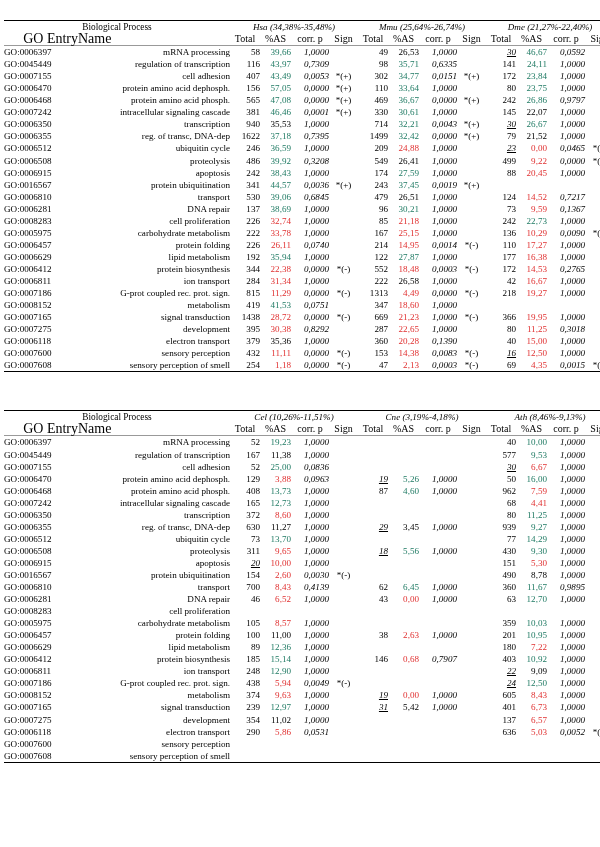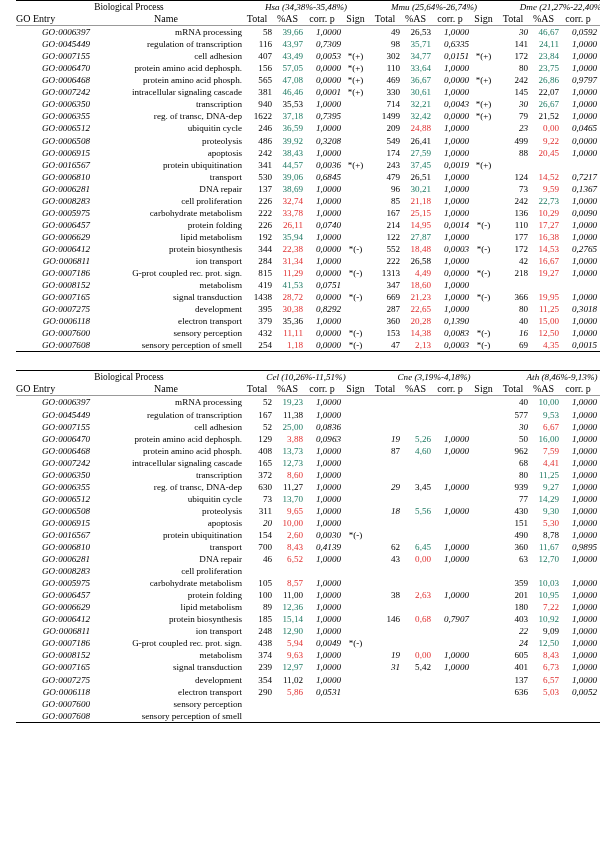--- a/index.html
+++ b/index.html
@@ -3,53 +3,53 @@
 <meta charset="utf-8">
 <style>
   html,body{margin:0;padding:0;background:#ffffff;}
   body{
     width:600px;height:847px;
     font-family:"Liberation Serif", serif;
     color:#000;
     -webkit-font-smoothing:antialiased;
   }
   .page{width:600px;height:847px;position:relative;overflow:hidden;padding:0;box-sizing:border-box;}
-  .tblwrap{padding:0 16px;box-sizing:border-box;width:488px;}
+  .tblwrap{padding:0 4px;box-sizing:border-box;width:488px;margin-top:20px;}
   table.gt{border-collapse:collapse;width:588px;table-layout:fixed;font-size:9.1px;}
   table.gt td,table.gt th{padding:0;margin:0;line-height:12.05px;white-space:nowrap;font-weight:normal;}
 
   
   .rule-top td{border-top:1.6px solid #000;}
   .rule-mid td{border-top:1.1px solid #999;}
   .rule-bot td{border-top:1.6px solid #000;}
 
   
   .hdr-group{text-align:center;font-style:italic;font-size:9.1px;padding-bottom:1px;}
   .hdr-bp{text-align:center;font-size:9.3px;}
   .hdr-sub{text-align:center;font-size:10px;}
-  .hdr-goentry{text-align:left;font-size:10px;}
-  .hdr-name{text-align:center;font-size:10px;}
+  .hdr-goentry{text-align:right;font-size:14px;}
+  .hdr-name{font-size:14px;}
   .hdr-corr{}
 
   
   col.c-go{width:74px;}
   col.c-name{width:152px;}
   col.c-total{width:30px;}
   col.c-as{width:31px;}
   col.c-p{width:38px;}
   col.c-sign{width:29px;}
 
-  td.go{text-align:right;padding-left:2px;font-size:9.1px;font-style:italic;}
+  td.go{text-align:left;padding-left:2px;font-size:9.1px;}
   td.nm{text-align:right;font-size:9.1px;}
   td.total{text-align:right;padding-right:4px;}
   td.as{text-align:right;padding-right:3px;}
   td.p{text-align:right;font-style:italic;padding-right:4px;}
   td.sign{text-align:center;font-size:9px;}
 
-  .ital{font-style:italic;}
+  .ital{font-style:italic;text-decoration:underline;}
   .up{color:#1f7a63;}
   .dn{color:#e03030;}
   .neu{color:#000;}
   .hdrrow td{padding-bottom:1px;}
   .grouprow td{padding-top:2px;padding-bottom:0px;}
 </style>
 </head>
 <body>
 
 <div class="page">

